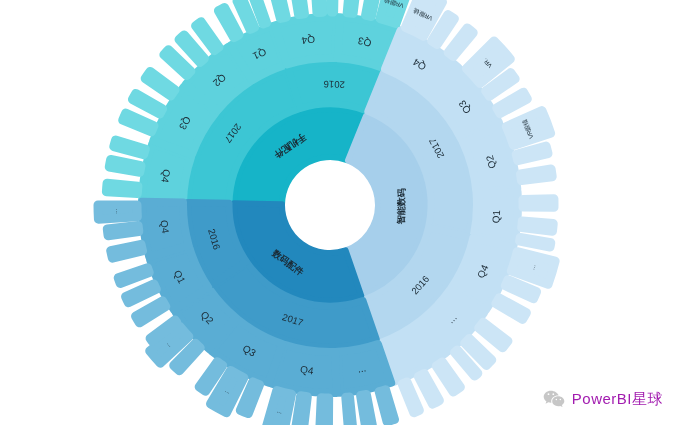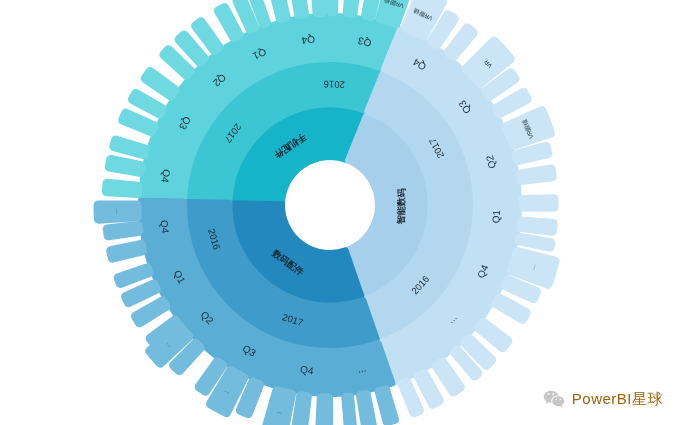--- a/index.html
+++ b/index.html
@@ -20,21 +20,21 @@
   }
   .lbl-ring1{font-size:9px;font-weight:600;}
   .lbl-ring2{font-size:9.5px;font-weight:500;}
   .lbl-ring3{font-size:10px;font-weight:500;}
   .lbl-ring4{font-size:6px;font-weight:500;}
   .watermark{
     position:absolute;right:14px;bottom:16px;
     display:flex;align-items:center;gap:7px;
   }
   .wm-text{
-    font-size:15px;color:#a16207;letter-spacing:.5px;
+    font-size:15px;color:#a21caf;letter-spacing:.5px;
     font-family:"Liberation Sans","DejaVu Sans",sans-serif;
   }
   .wm-icon{width:22px;height:20px;display:block;opacity:.55;}
 </style>
 </head>
 <body>
 
 <div id="chart-root">
   <svg id="sunburst-svg" width="677" height="425" viewBox="0 0 677 425">
       <path d="M282.0073106324932,204.1622844910104 L234.01462126498643,203.32456898202082 A96,96 0 0 1 364.40332315634873,115.3762790562686 L347.20166157817437,160.1881395281343 A48,48 0 0 0 282.0073106324932,204.1622844910104 Z" fill="#16b4c8" stroke-linejoin="round" stroke-linecap="round" stroke="#16b4c8" stroke-width="6"></path>

